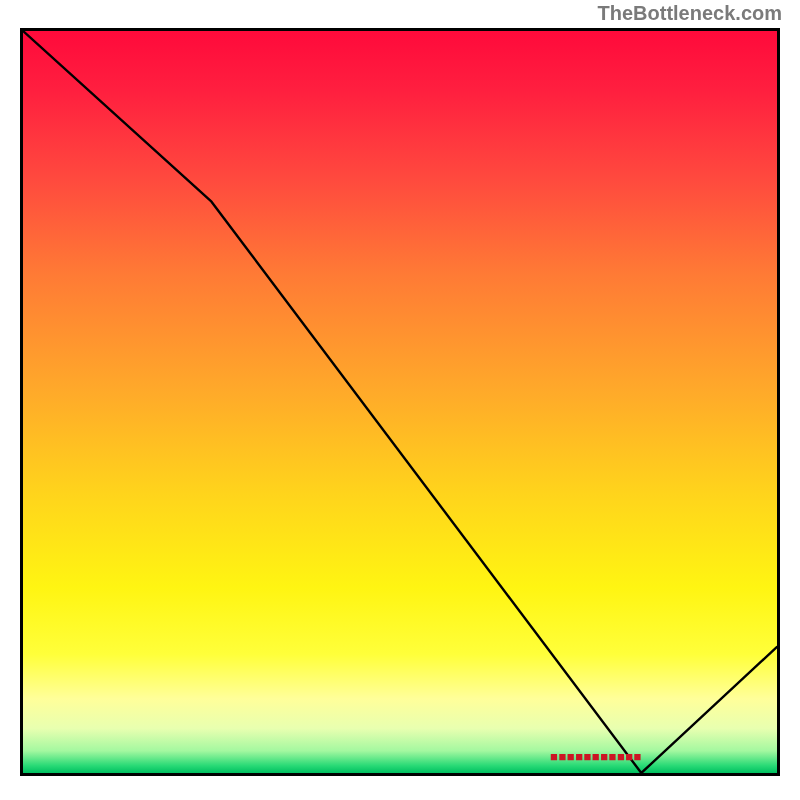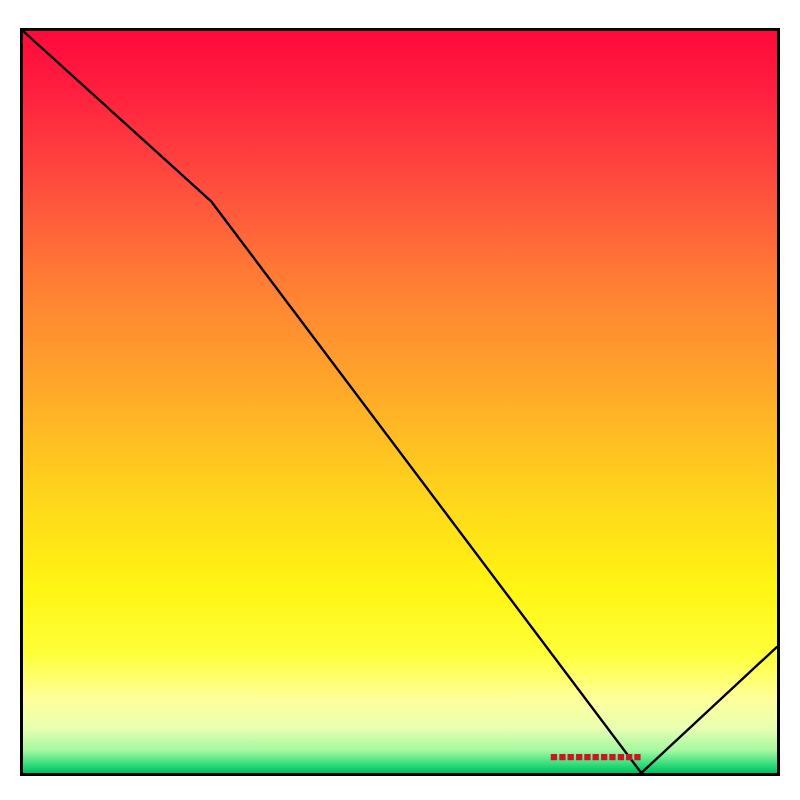--- a/index.html
+++ b/index.html
@@ -66,20 +66,21 @@
     letter-spacing: 0.5px;
     white-space: nowrap;
     bottom: 9px;
     transform: translateX(-50%);
   }
 </style>
 </head>
 <body>
 
 <div class="container">
+  <div class="attribution">TheBottleneck.com</div>
 
   <div class="plot-frame">
     <div class="gradient"></div>
 
     <svg class="line" viewBox="0 0 754 742" preserveAspectRatio="none">
       <polyline id="series-path" fill="none" stroke="#000" stroke-width="2.4" stroke-linejoin="round" stroke-linecap="round" points="0.0,0.0 188.5,170.7 618.3,742.0 754.0,615.9"></polyline>
     </svg>
 
     <div id="annotations-layer">
         <span class="x-annot" style="left: 76%;">■■■■■■■■■■■</span>

